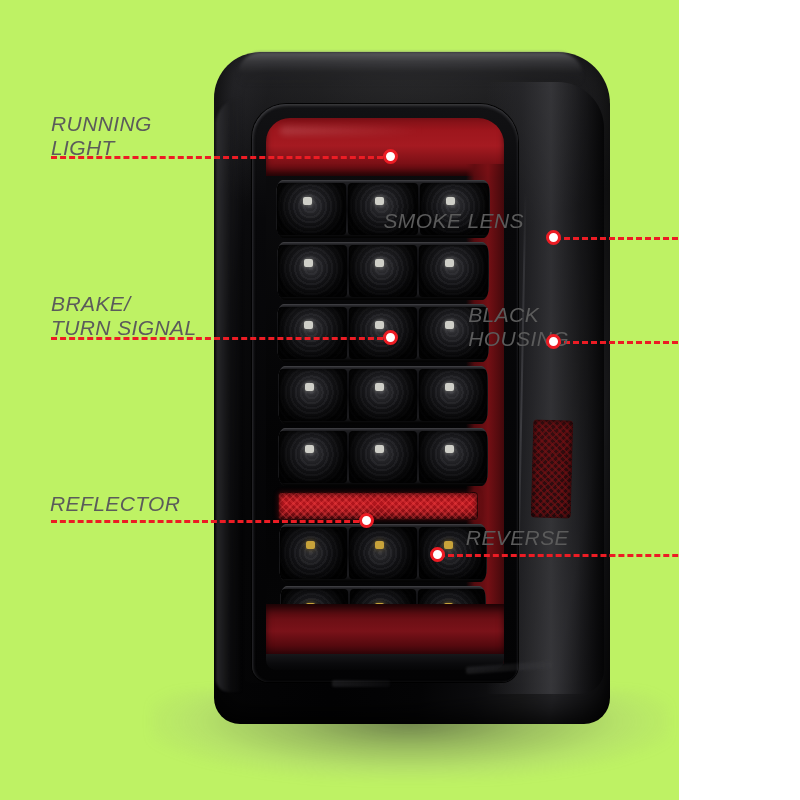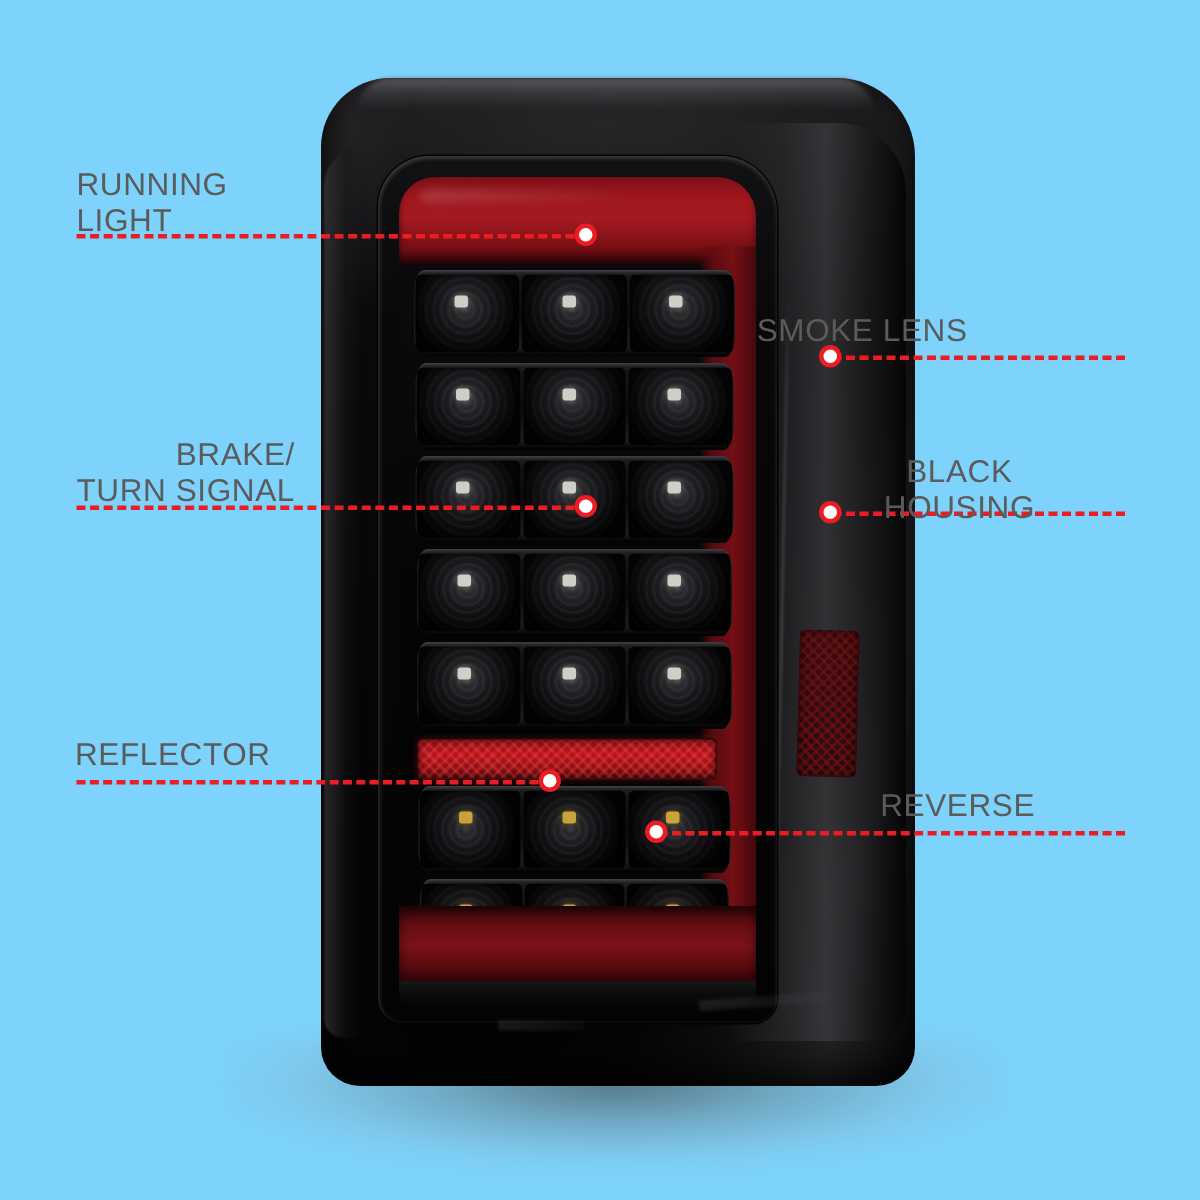--- a/index.html
+++ b/index.html
@@ -6,38 +6,39 @@
   html, body {
     margin: 0;
     padding: 0;
     background: #ffffff;
   }
   body {
     font-family: "Liberation Sans", sans-serif;
   }
   #stage {
     position: relative;
-    width: 800px;
+    width: 679px;
     height: 800px;
-    background: #7dd3fc;
+    background: #bef264;
     overflow: hidden;
+    font-style: italic;
   }
 
   
   .callout-label {
     position: absolute;
     color: #5b5b5b;
     font-size: 21px;
     line-height: 24px;
     letter-spacing: 0.4px;
     white-space: pre-line;
     font-weight: 400;
     z-index: 40;
   }
-  .callout-label.right { text-align: center; }
+  .callout-label.right { text-align: left; }
   .callout-label.left  { text-align: left; }
 
   
   .leader {
     position: absolute;
     height: 0;
     border-top: 3px dashed #ec1c24;
     z-index: 38;
   }
   .leader-dot {
@@ -436,21 +437,21 @@
       <div class="engraving" style="left:118px; top:628px; width:58px;"></div>
       <div class="engraving" style="left:252px; top:612px; width:86px; transform:rotate(-4deg);"></div>
     </div>
   </div>
 
   <div id="callout-layer">
       <div class="callout-label left" style="left: 51px; top: 112px;">RUNNING
 LIGHT</div>
       <div class="leader" style="left: 51px; top: 156px; width: 332px;"></div>
       <div class="leader-dot" style="left: 383px; top: 149px;"></div>
-      <div class="callout-label left" style="left: 51px; top: 292px; text-align: right;">BRAKE/
+      <div class="callout-label left" style="left: 51px; top: 292px;">BRAKE/
 TURN SIGNAL</div>
       <div class="leader" style="left: 51px; top: 337px; width: 332px;"></div>
       <div class="leader-dot" style="left: 383px; top: 330px;"></div>
       <div class="callout-label left" style="left: 50px; top: 492px;">REFLECTOR</div>
       <div class="leader" style="left: 51px; top: 520px; width: 308px;"></div>
       <div class="leader-dot" style="left: 359px; top: 513px;"></div>
       <div class="callout-label right" style="right: 155px; top: 209px;">SMOKE LENS</div>
       <div class="leader" style="left: 555px; top: 237px; width: 195px;"></div>
       <div class="leader-dot" style="left: 546px; top: 230px;"></div>
       <div class="callout-label right" style="right: 110px; top: 303px;">BLACK

